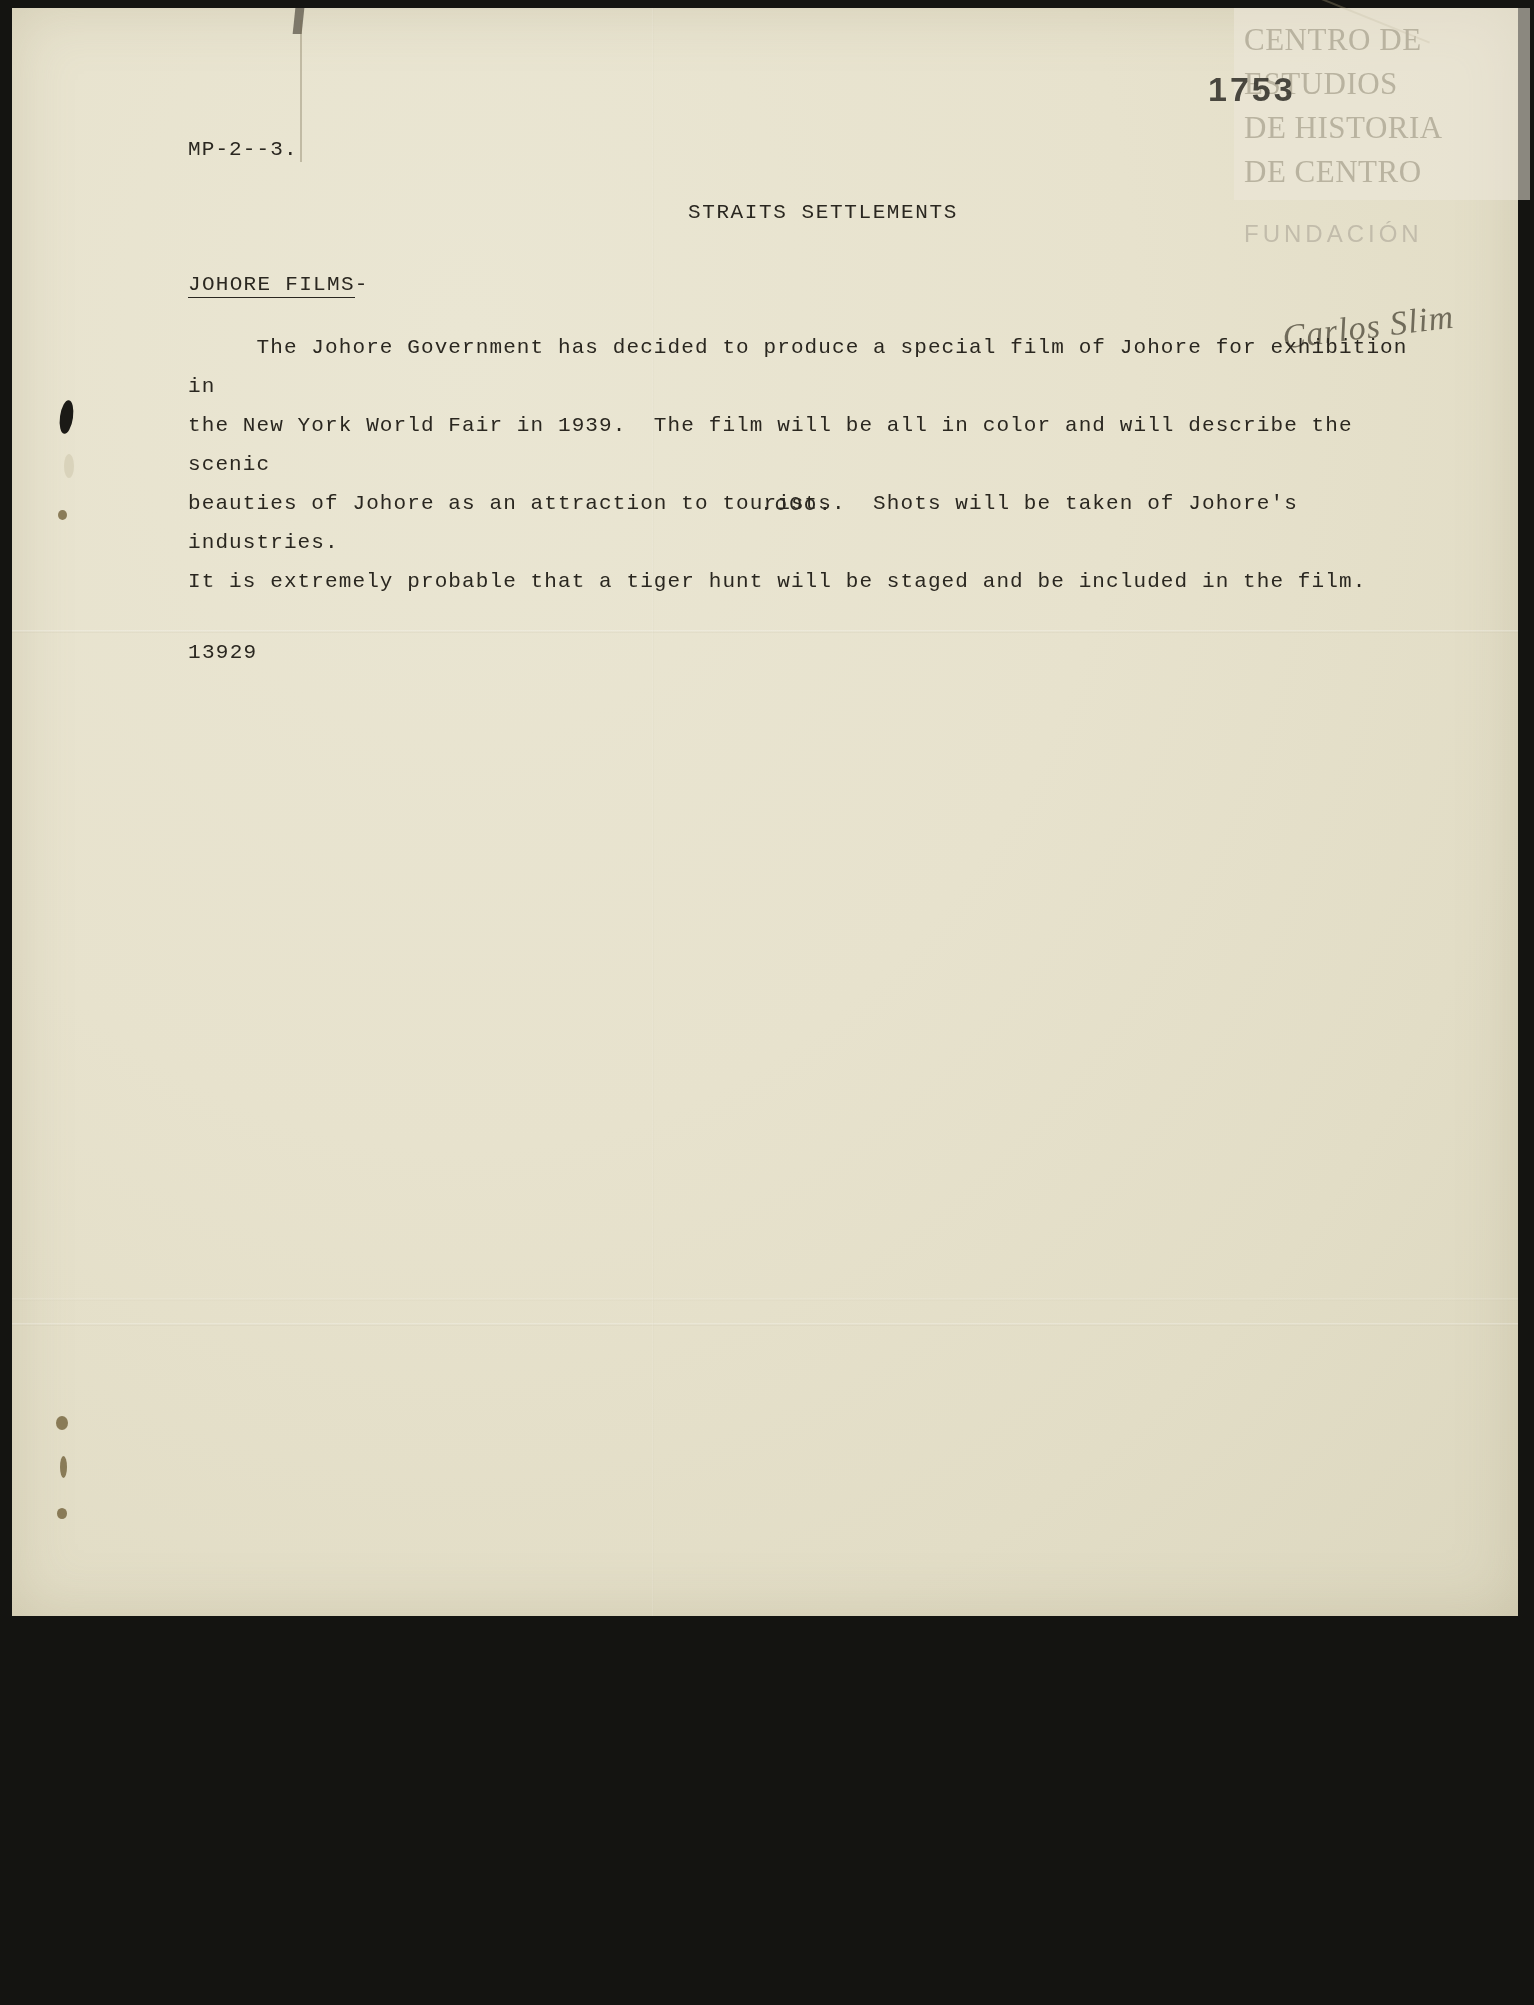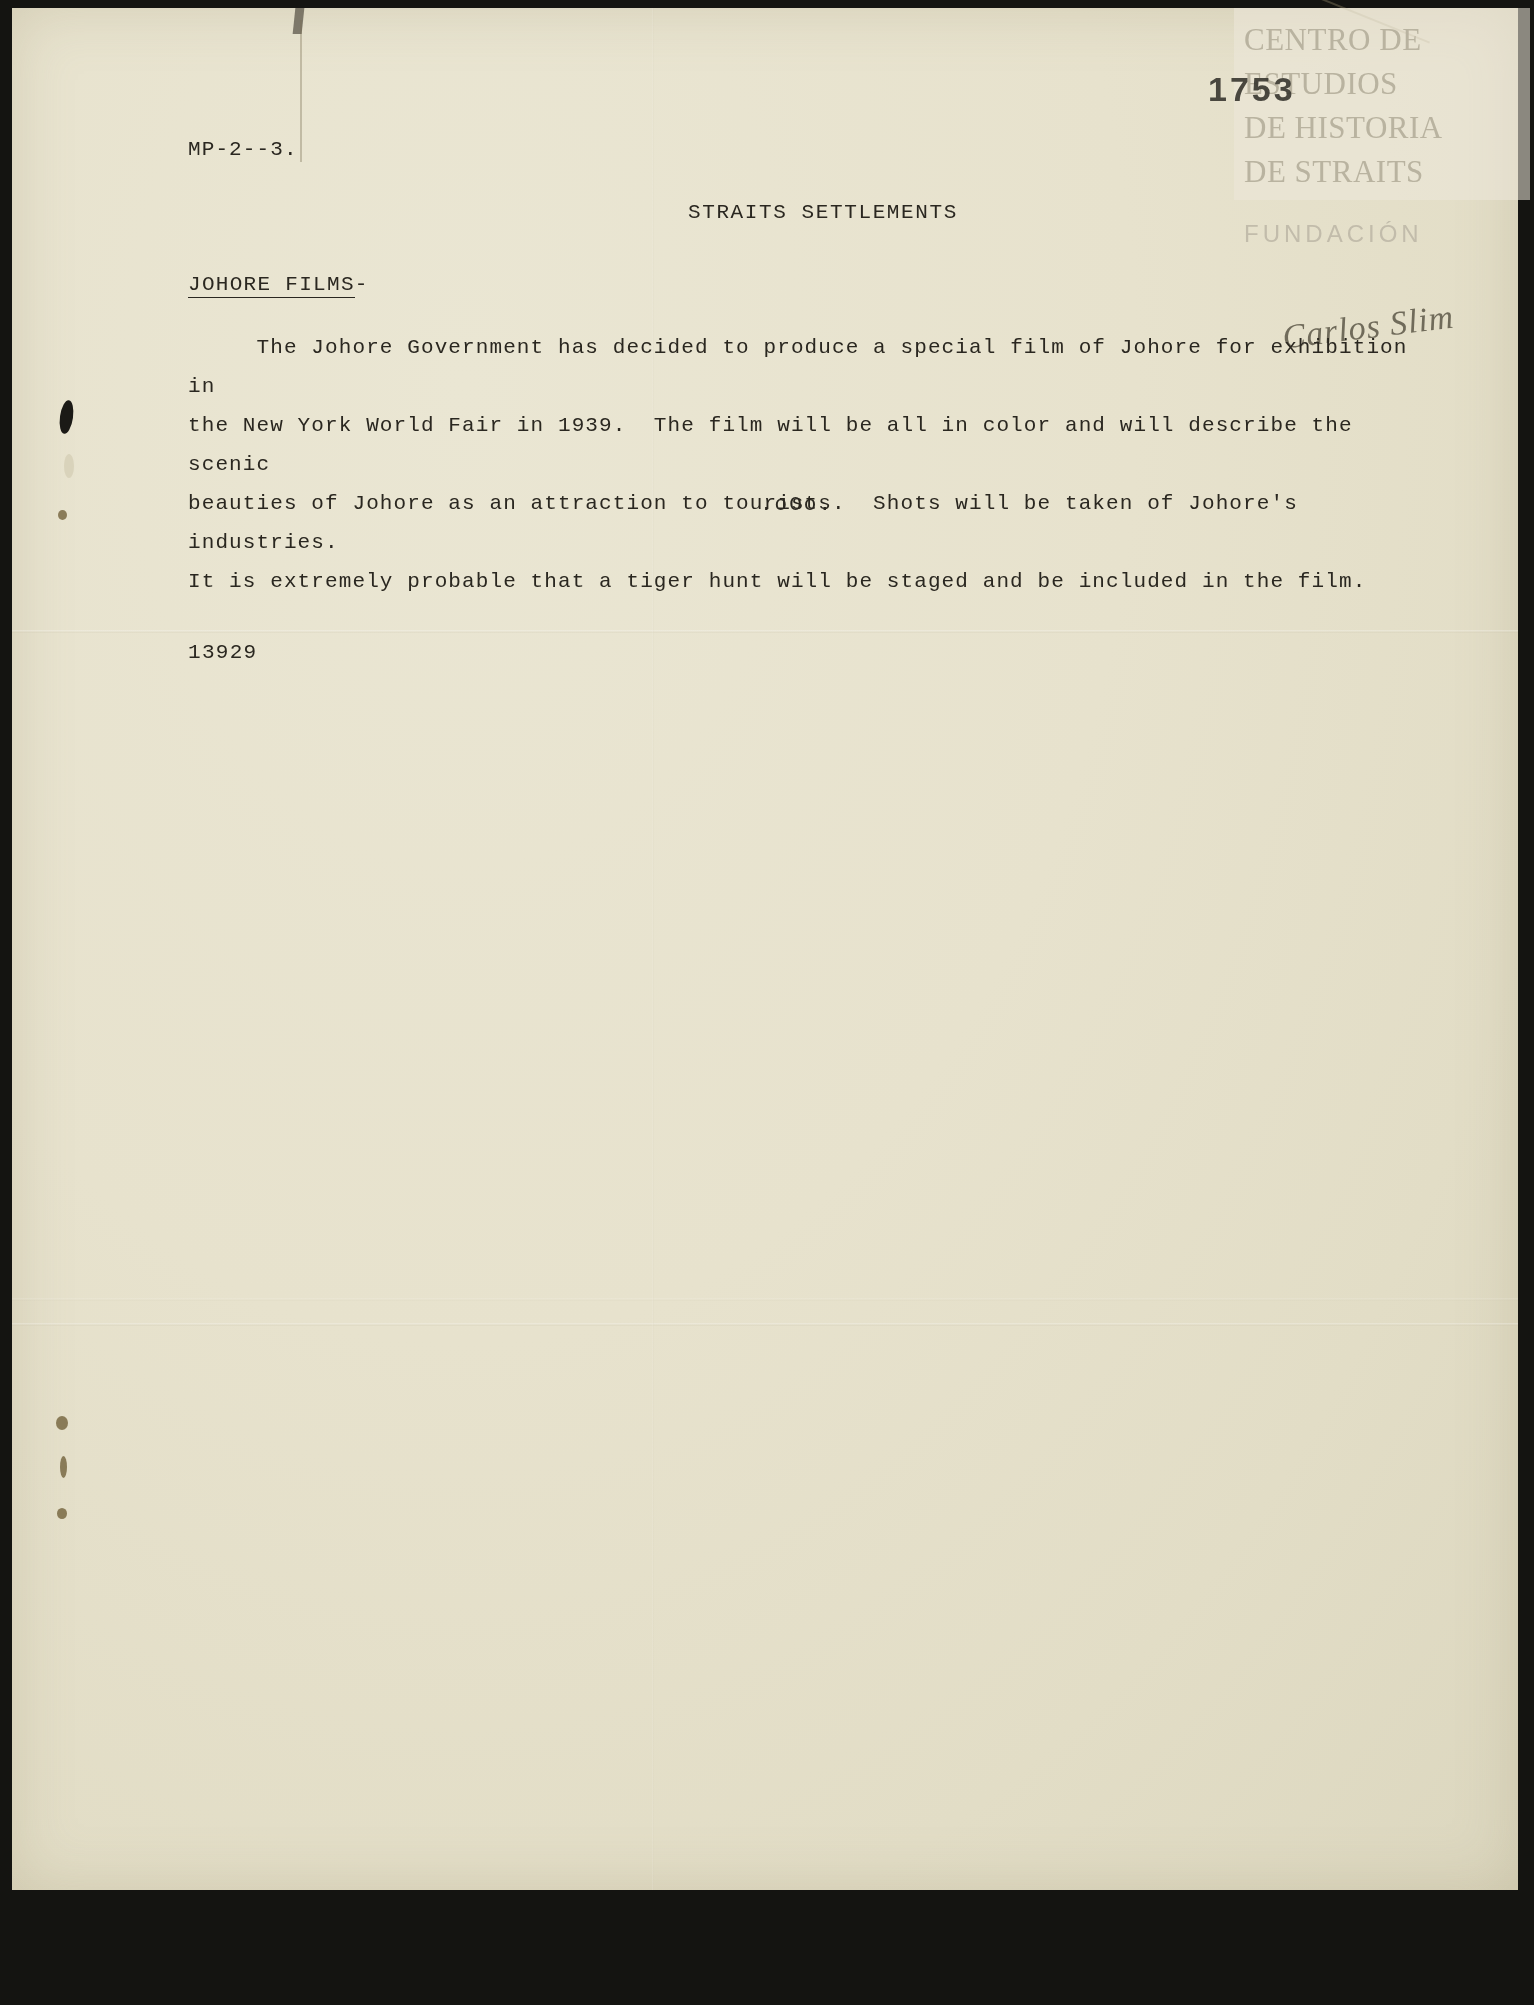--- a/index.html
+++ b/index.html
@@ -15,21 +15,21 @@
     background: #141411;
     font-family: "Liberation Mono", "DejaVu Sans Mono", monospace;
   }
 
   
   .sheet {
     position: absolute;
     left: 12px;
     top: 8px;
     width: 1506px;
-    height: 1882px;
+    height: 1608px;
     background:
       radial-gradient(ellipse at 30% 20%, #eae6d3 0%, #e7e2cd 45%, #e2ddc6 75%, #dcd7bf 100%);
     box-shadow: inset 0 0 60px rgba(150,140,105,0.25);
   }
 
   
   .crease {
     position: absolute;
     left: 0;
     width: 100%;
@@ -202,21 +202,21 @@
     <div class="stain s1"></div>
     <div class="stain s2"></div>
     <div class="stain s3"></div>
     <div class="stain s4"></div>
 
     <div class="watermark">
       <div class="wm-block">
         <div>CENTRO DE</div>
         <div>ESTUDIOS</div>
         <div>DE HISTORIA</div>
-        <div>DE STRAITS</div>
+        <div>DE CENTRO</div>
       </div>
       <div class="wm-fund">FUNDACIÓN</div>
     </div>
 
     <div class="stamp-number">1753</div>
 
     <div class="signature">Carlos Slim</div>
 
     <div class="typed" id="doc-code">MP-2--3.</div>
 

